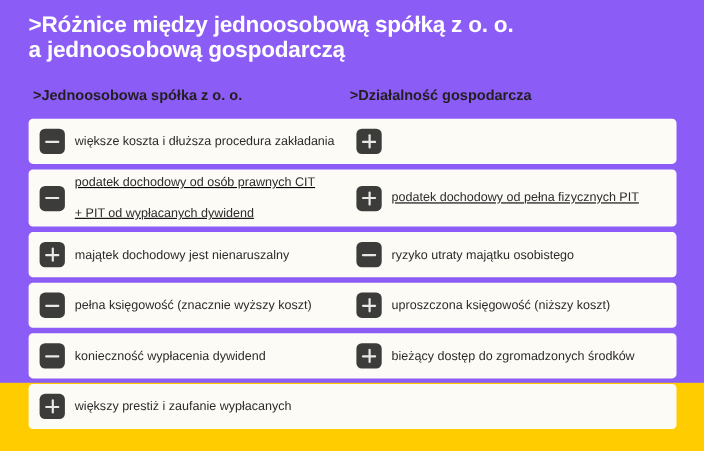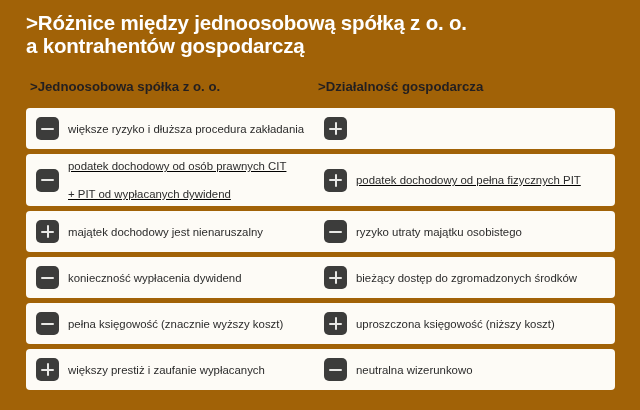--- a/index.html
+++ b/index.html
@@ -11,22 +11,22 @@
     height: 410px;
     overflow: hidden;
     background: #FFCC00;
     font-family: "Liberation Sans", sans-serif;
     -webkit-font-smoothing: antialiased;
   }
 
   #page {
     position: relative;
     width: 640px;
-    height: 410px;
-    background: #a16207;
+    height: 348px;
+    background: #8b5cf6;
     box-sizing: border-box;
   }
 
   
   .title-block {
     position: absolute;
     left: 26px;
     top: 11px;
     width: 590px;
   }
@@ -124,35 +124,35 @@
   }
   .cell-text .l2 { display: block; margin-top: 14px; }
 </style>
 </head>
 <body>
 
 <div id="page">
 
   <div class="title-block">
     <div class="title-line">&gt;Różnice między jednoosobową spółką z o. o.</div>
-    <div class="title-line">a kontrahentów gospodarczą</div>
+    <div class="title-line">a jednoosobową gospodarczą</div>
   </div>
 
   <div class="col-headers">
     <div class="col-header left">&gt;Jednoosobowa spółka z o. o.</div>
     <div class="col-header right">&gt;Działalność gospodarcza</div>
   </div>
 
   <div class="rows" id="rows-container">
       <div class="row">
         <div class="cell left">
           <div class="badge minus">
             <span class="bar-h"></span>
           </div>
-          <div class="cell-text"><span>większe ryzyko i dłuższa procedura zakładania</span></div>
+          <div class="cell-text"><span>większe koszta i dłuższa procedura zakładania</span></div>
         </div>
         <div class="cell right">
           <div class="badge plus">
             <span class="bar-h"></span>
             <span class="bar-v"></span>
           </div>
         </div>
       </div>
       <div class="row tall">
         <div class="cell left">
@@ -182,55 +182,49 @@
             <span class="bar-h"></span>
           </div>
           <div class="cell-text"><span>ryzyko utraty majątku osobistego</span></div>
         </div>
       </div>
       <div class="row">
         <div class="cell left">
           <div class="badge minus">
             <span class="bar-h"></span>
           </div>
+          <div class="cell-text"><span>pełna księgowość (znacznie wyższy koszt)</span></div>
+        </div>
+        <div class="cell right">
+          <div class="badge plus">
+            <span class="bar-h"></span>
+            <span class="bar-v"></span>
+          </div>
+          <div class="cell-text"><span>uproszczona księgowość (niższy koszt)</span></div>
+        </div>
+      </div>
+      <div class="row">
+        <div class="cell left">
+          <div class="badge minus">
+            <span class="bar-h"></span>
+          </div>
           <div class="cell-text"><span>konieczność wypłacenia dywidend</span></div>
         </div>
         <div class="cell right">
           <div class="badge plus">
             <span class="bar-h"></span>
             <span class="bar-v"></span>
           </div>
           <div class="cell-text"><span>bieżący dostęp do zgromadzonych środków</span></div>
         </div>
       </div>
       <div class="row">
         <div class="cell left">
-          <div class="badge minus">
-            <span class="bar-h"></span>
-          </div>
-          <div class="cell-text"><span>pełna księgowość (znacznie wyższy koszt)</span></div>
-        </div>
-        <div class="cell right">
-          <div class="badge plus">
-            <span class="bar-h"></span>
-            <span class="bar-v"></span>
-          </div>
-          <div class="cell-text"><span>uproszczona księgowość (niższy koszt)</span></div>
-        </div>
-      </div>
-      <div class="row">
-        <div class="cell left">
           <div class="badge plus">
             <span class="bar-h"></span>
             <span class="bar-v"></span>
           </div>
           <div class="cell-text"><span>większy prestiż i zaufanie wypłacanych</span></div>
         </div>
-        <div class="cell right">
-          <div class="badge minus">
-            <span class="bar-h"></span>
-          </div>
-          <div class="cell-text"><span>neutralna wizerunkowo</span></div>
-        </div>
       </div>
     </div>
 
 </div>
 
 </body></html>

